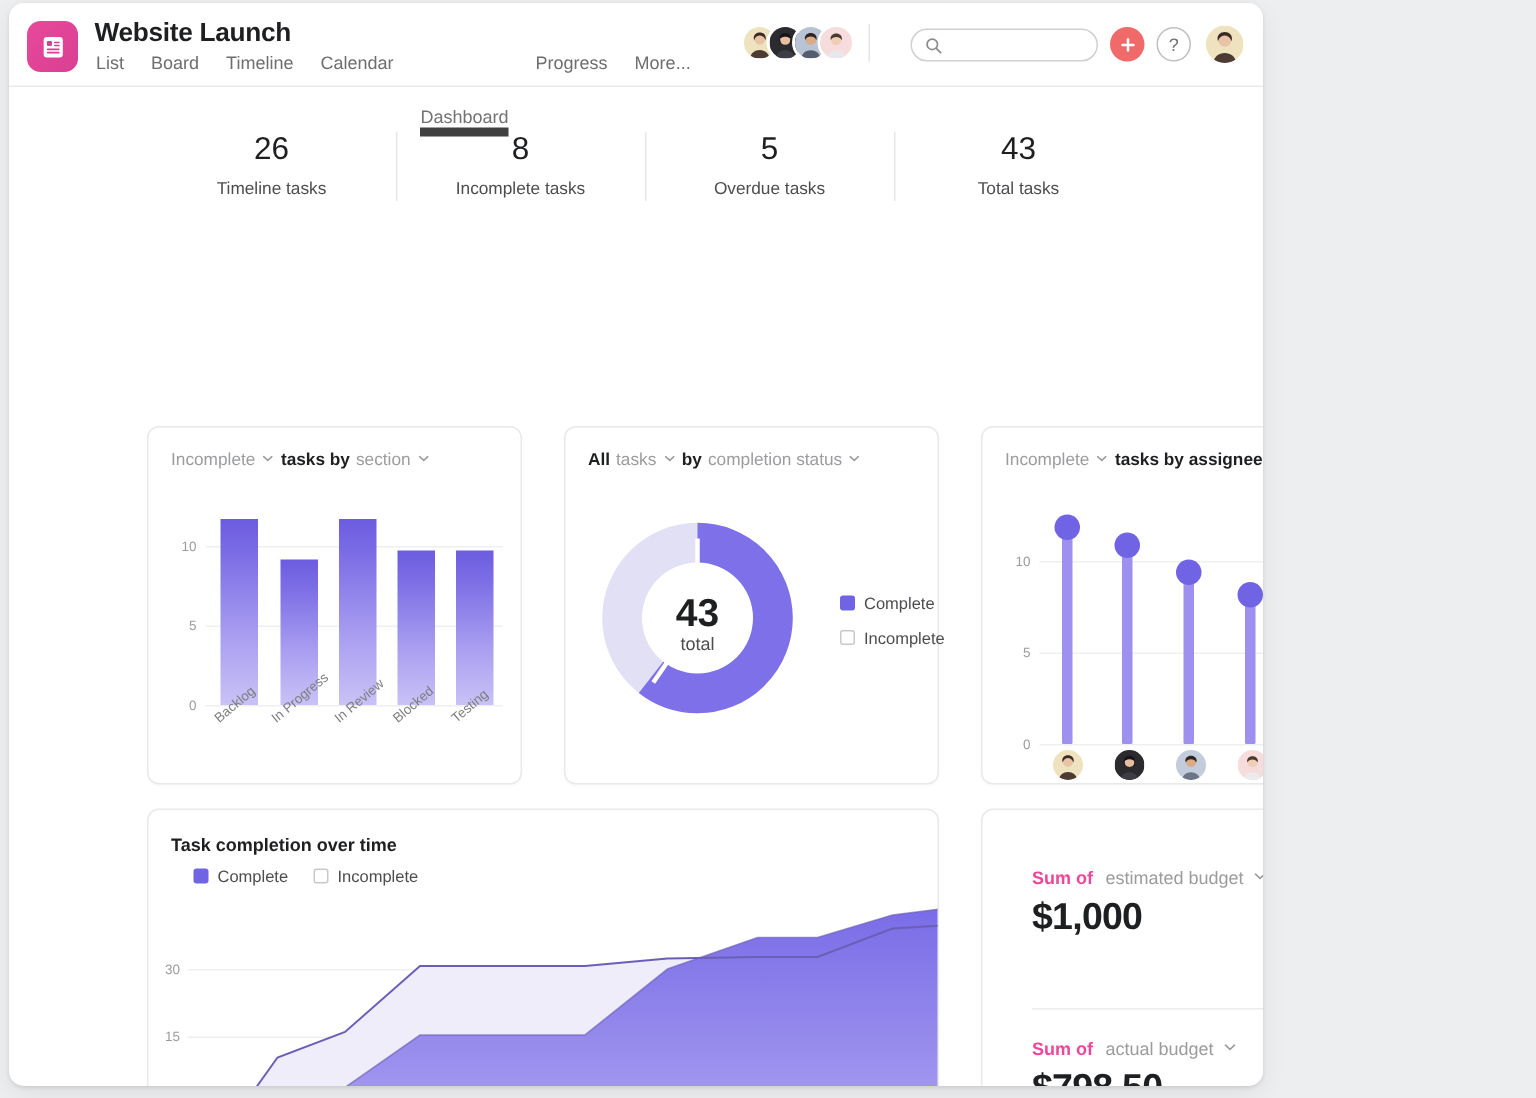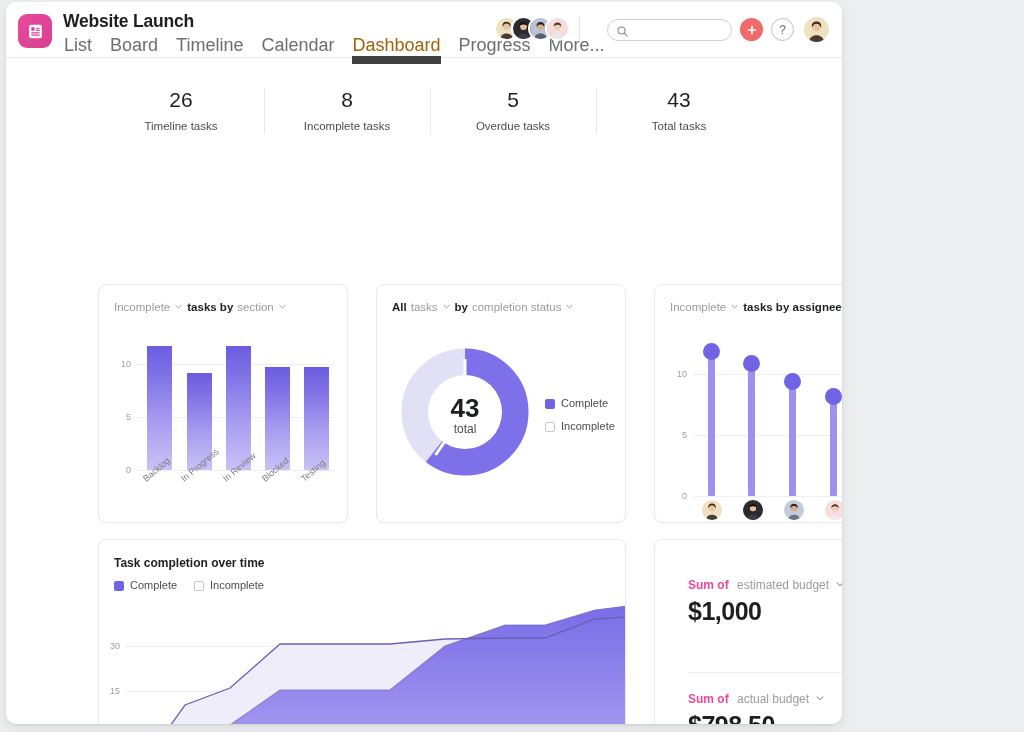--- a/index.html
+++ b/index.html
@@ -34,24 +34,24 @@
   .proj-title {
     position: absolute; left: 57px; top: 9px;
     font-size: 17.5px; font-weight: bold; color: #1e1f21;
     letter-spacing: -0.2px;
   }
   .tabs {
     position: absolute; left: 58px; top: 33px;
     display: flex; gap: 18px; align-items: flex-start;
   }
   .tab {
-    font-size: 18px; color: #6d6e6f; padding-bottom: 0;
+    font-size: 12px; color: #6d6e6f; padding-bottom: 0;
     cursor: pointer; white-space: nowrap;
   }
-  .tab.active { color: #a16207; border-bottom: 8px solid #404040; font-weight: normal; }
+  .tab.active { color: #737373; border-bottom: 6px solid #404040; font-weight: normal; margin-top: 36px; }
 
   .avatars { position: absolute; right: 272px; top: 14px; display: flex; }
   .av {
     width: 25px; height: 25px; border-radius: 50%;
     border: 2px solid #fff; margin-left: -8px;
     overflow: hidden; position: relative;
   }
   .av:first-child { margin-left: 0; }
   .divider-v {
     position: absolute; right: 262px; top: 14px;
@@ -130,21 +130,21 @@
     transform: rotate(-40deg); transform-origin: left top;
     white-space: nowrap;
   }
 
   
   .stem { position: absolute; width: 7px; background: #9d90ee; border-radius: 1px; }
   .dot { position: absolute; width: 17px; height: 17px; border-radius: 50%; background: #7164e4; }
   .lav { position: absolute; width: 20px; height: 20px; border-radius: 50%; overflow: hidden; }
 
   
-  .legend-row { position: absolute; display: flex; align-items: flex-end; gap: 6px; }
+  .legend-row { position: absolute; display: flex; align-items: flex-start; gap: 6px; margin-left: 15px; }
   .lg-sw { width: 10px; height: 10px; border-radius: 2px; }
   .lg-sw.full { background: #7164e4; }
   .lg-sw.empty { background: #fff; border: 1px solid #c8c9cb; }
   .lg-txt { font-size: 11px; color: #4c4d4f; }
 
   
   .bud-lbl { position: absolute; font-size: 12px; color: #9b9c9e; white-space: nowrap; }
   .bud-lbl b { color: #ec4899; }
   .bud-val { position: absolute; font-size: 25px; color: #1e1f21; font-weight: bold; letter-spacing: -0.5px; }
   .hr { position: absolute; height: 1px; background: #eaebec; }

